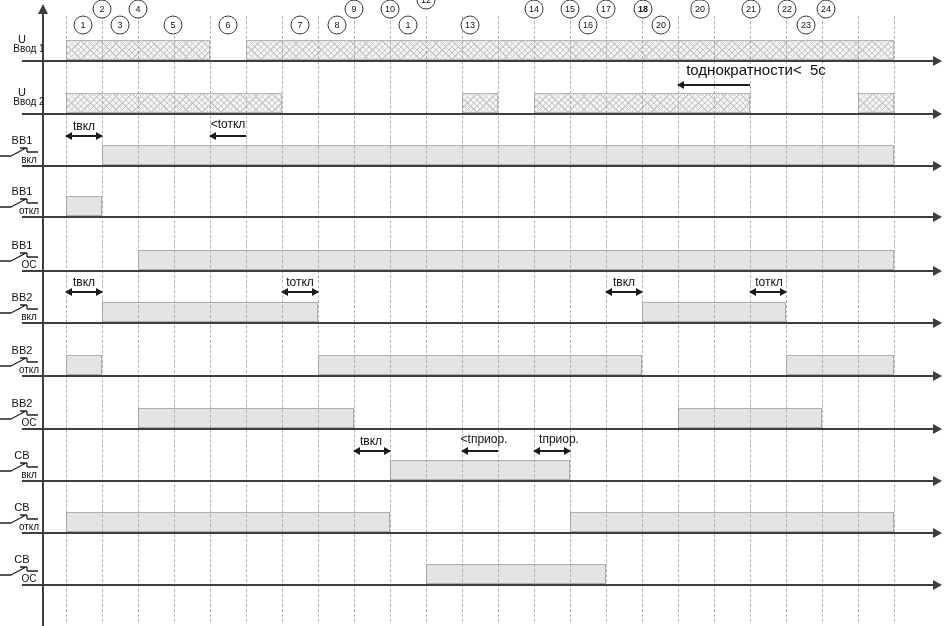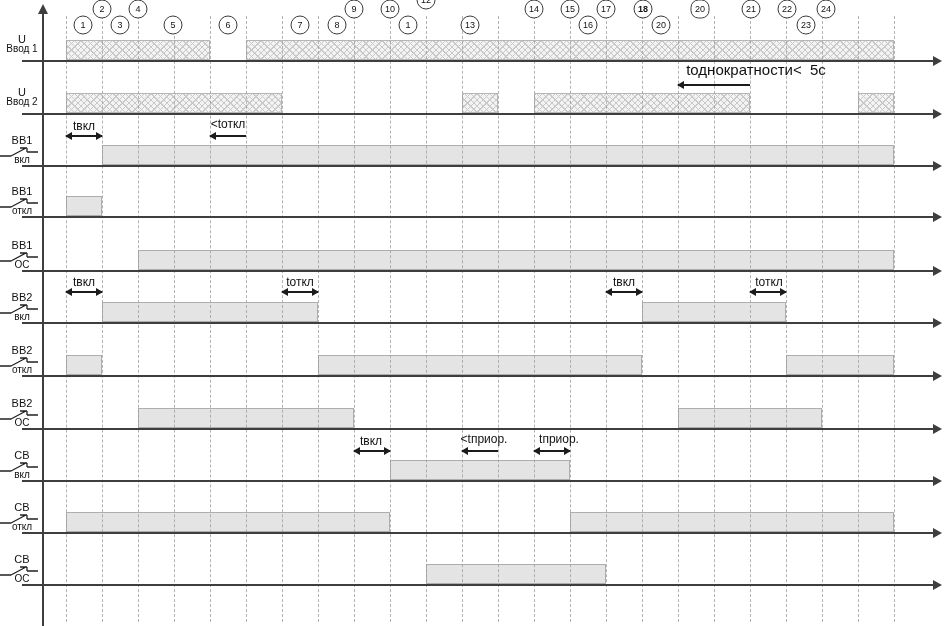--- a/index.html
+++ b/index.html
@@ -19,21 +19,21 @@
     border:1px solid #b6b6b6;
   }
   .row-baseline{position:absolute;height:2px;background:#3e3e3e;}
   .ah-right{position:absolute;right:-8px;top:-4px;width:0;height:0;
     border:5px solid transparent;border-left:9px solid #3e3e3e;border-right:0;}
   .vaxis{position:absolute;width:2px;background:#3e3e3e;}
   .vaxis-head{position:absolute;width:0;height:0;
     border:5px solid transparent;border-bottom:10px solid #3e3e3e;border-top:0;}
   .row-label{position:absolute;left:0;width:44px;text-align:center;color:#111;}
   .label-top{font-size:11px;line-height:11px;}
-  .label-bottom{font-size:10px;line-height:10px;}
+  .label-bottom{font-size:10px;line-height:10px;padding-left:7px;}
   .breaker{position:absolute;left:0;}
   .meas-text{position:absolute;font-size:12px;line-height:13px;color:#111;
     white-space:pre;transform:translateX(-50%);}
   .meas-arrow{position:absolute;height:2px;background:#1c1c1c;}
   .mh{position:absolute;width:0;height:0;border:4px solid transparent;}
   .mh.l{left:-1px;top:-3px;border-right:7px solid #1c1c1c;border-left:0;}
   .mh.r{right:-1px;top:-3px;border-left:7px solid #1c1c1c;border-right:0;}
   .event-marker{position:absolute;width:17px;height:17px;border:1px solid #3b3b3b;
     border-radius:50%;background:#fff;font-size:9px;line-height:17px;text-align:center;
     transform:translate(-50%,-50%);color:#111;}

